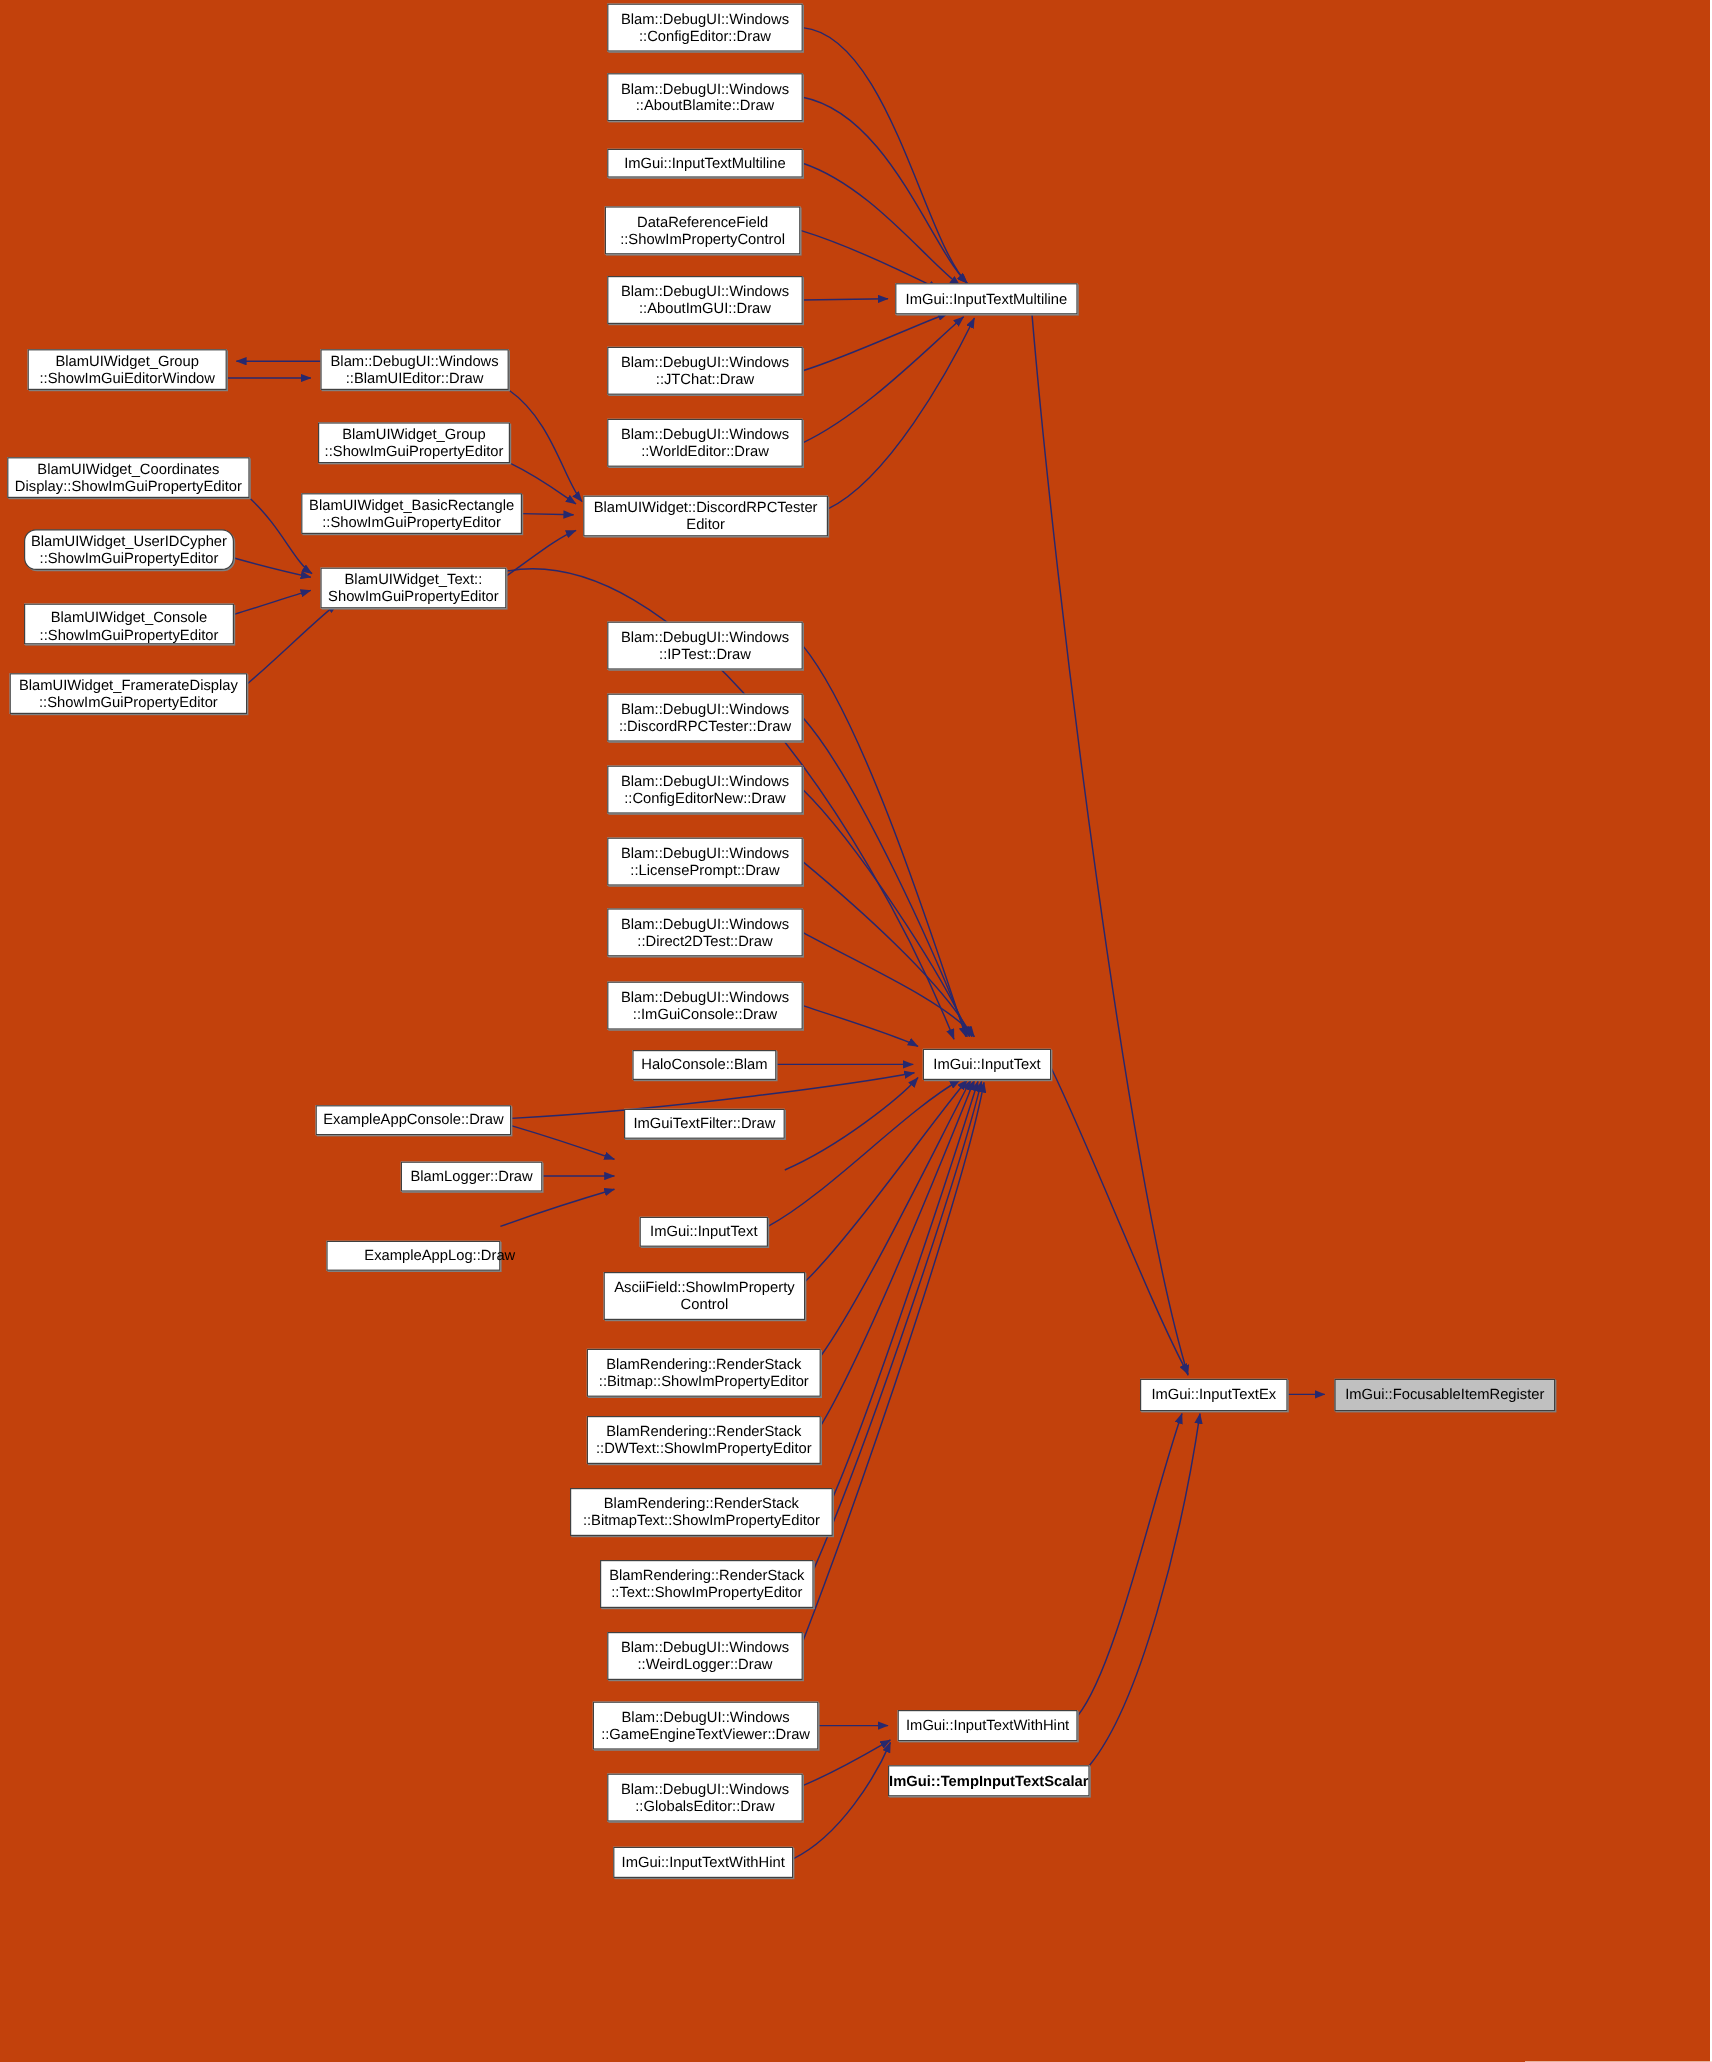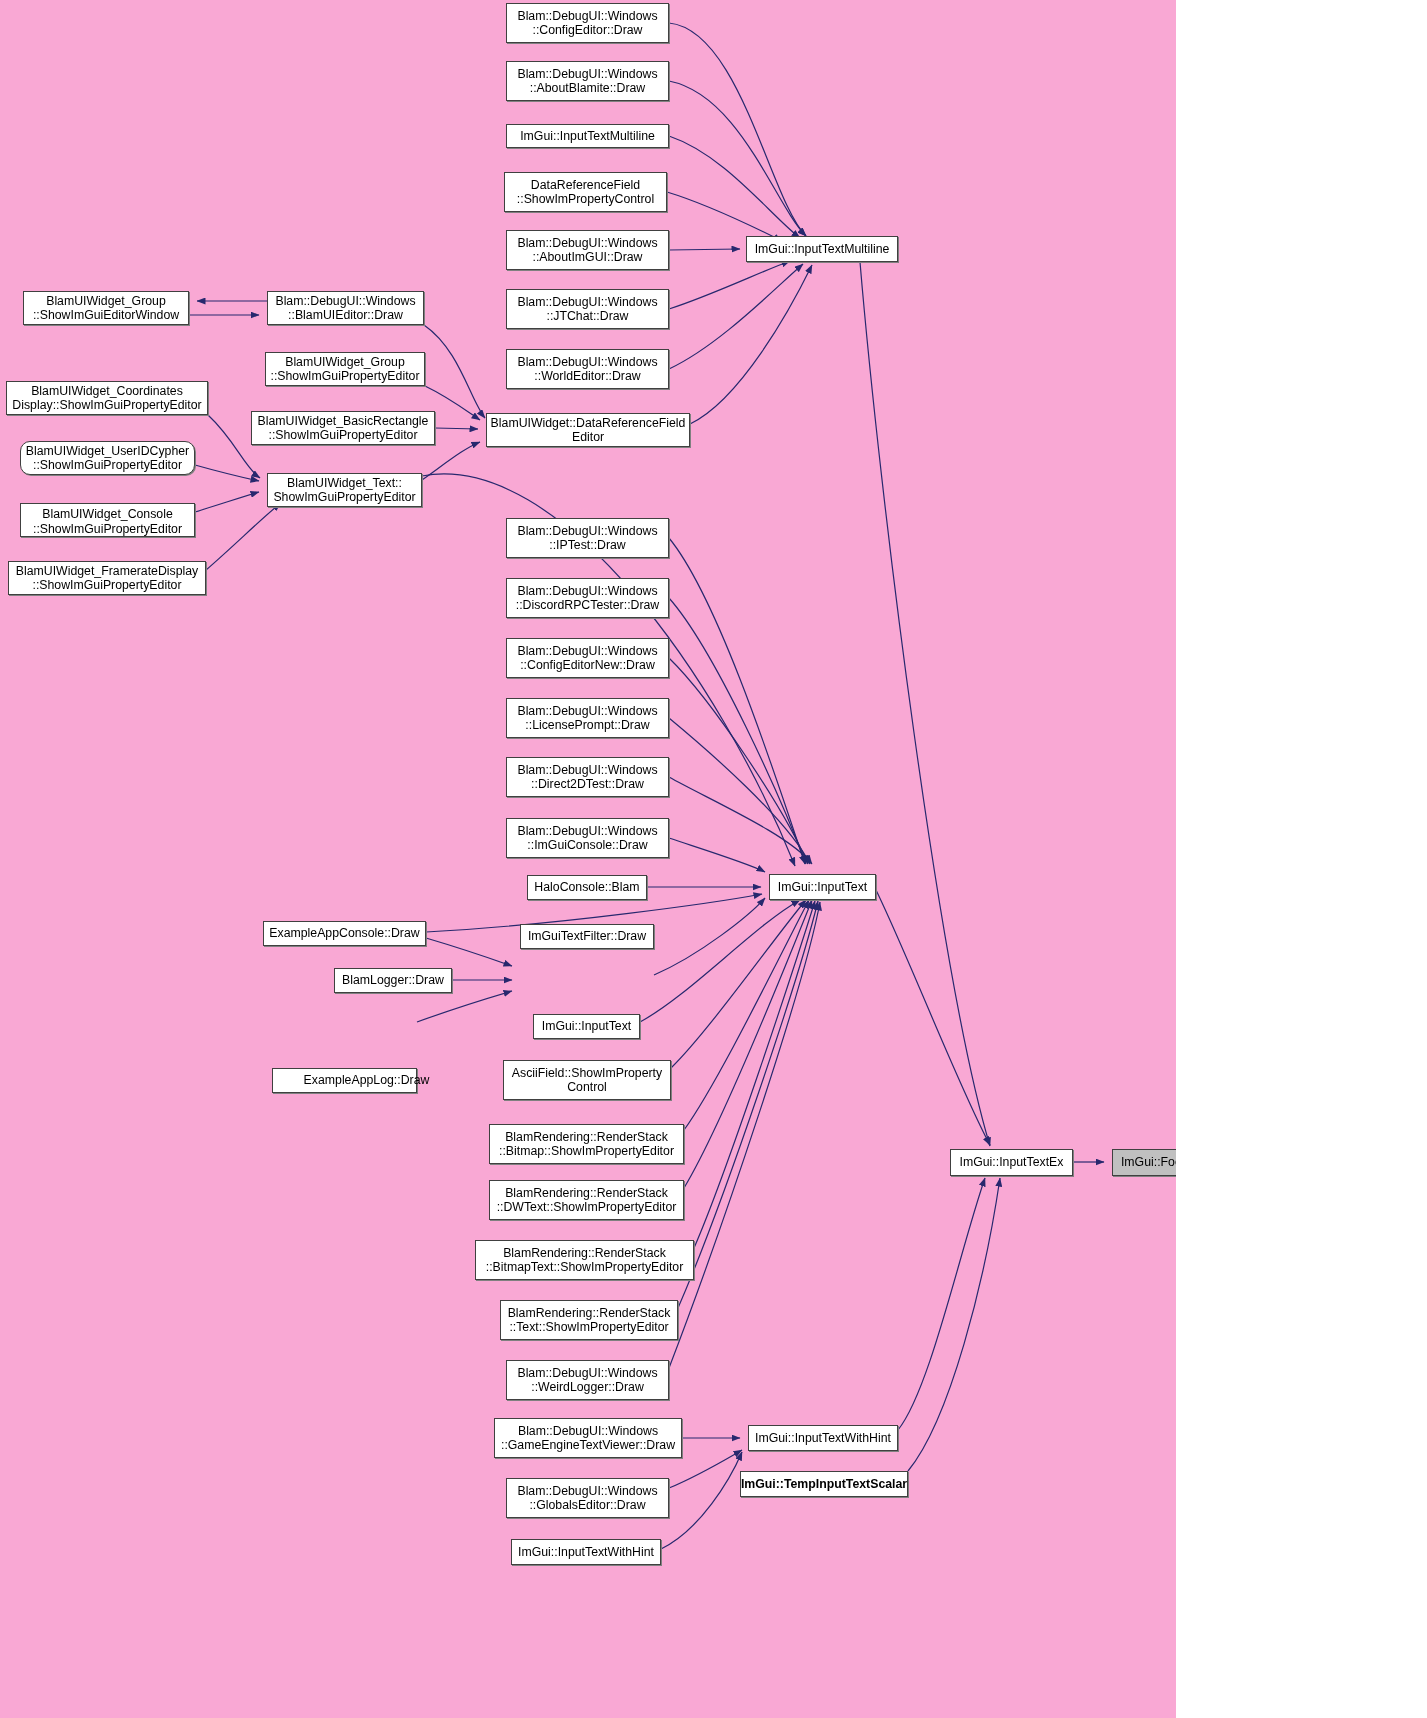--- a/index.html
+++ b/index.html
@@ -1,17 +1,17 @@
 <!DOCTYPE html>
 <html><head>
 <meta charset="utf-8">
 <style>
   html,body{margin:0;padding:0;background:#ffffff;}
   body{font-family:"Liberation Sans",sans-serif;}
-  #canvas{position:relative;width:1176px;height:1718px;background:#f9a8d4;overflow:hidden;}
+  #canvas{position:relative;width:1425px;height:1718px;background:#c2410c;overflow:hidden;}
   svg#wires{position:absolute;left:0;top:0;width:1427px;height:1718px;}
   .node{position:absolute;box-sizing:border-box;border:1px solid #404040;background:#ffffff;
         box-shadow:1px 1px 0 0 #808080;display:flex;align-items:center;justify-content:center;
         text-align:center;line-height:1.18;color:#000000;font-size:12.3px;
         font-family:"Liberation Sans",sans-serif;}
   .node.highlight{background:#c0c0c0;}
   .node span{display:block;padding:0 3px;white-space:pre-line;}
 </style>
 </head>
 <body>
@@ -117,21 +117,21 @@
       </div>
       <div class="node" style="left: 6px; top: 381px; width: 202px; height: 34px;">
         <span>BlamUIWidget_Coordinates
 Display::ShowImGuiPropertyEditor</span>
       </div>
       <div class="node" style="left: 251px; top: 411px; width: 184px; height: 34px;">
         <span>BlamUIWidget_BasicRectangle
 ::ShowImGuiPropertyEditor</span>
       </div>
       <div class="node" style="left: 486px; top: 413px; width: 204px; height: 34px;">
-        <span>BlamUIWidget::DataReferenceField
+        <span>BlamUIWidget::DiscordRPCTester
 Editor</span>
       </div>
       <div class="node" style="left: 20px; top: 441px; width: 175px; height: 34px; border-radius: 10px;">
         <span>BlamUIWidget_UserIDCypher
 ::ShowImGuiPropertyEditor</span>
       </div>
       <div class="node" style="left: 267px; top: 473px; width: 155px; height: 34px;">
         <span>BlamUIWidget_Text::
 ShowImGuiPropertyEditor</span>
       </div>
@@ -175,21 +175,21 @@
       </div>
       <div class="node" style="left: 263px; top: 921px; width: 163px; height: 25px;">
         <span>ExampleAppConsole::Draw</span>
       </div>
       <div class="node" style="left: 286px; top: 968px; width: 118px; height: 25px; margin-left: 48px;">
         <span>BlamLogger::Draw</span>
       </div>
       <div class="node" style="left: 520px; top: 924px; width: 134px; height: 25px;">
         <span>ImGuiTextFilter::Draw</span>
       </div>
-      <div class="node" style="left: 272px; top: 1068px; width: 145px; height: 25px; padding-left: 44px;">
+      <div class="node" style="left: 272px; top: 1034px; width: 145px; height: 25px; padding-left: 44px;">
         <span>ExampleAppLog::Draw</span>
       </div>
       <div class="node" style="left: 533px; top: 1014px; width: 107px; height: 25px;">
         <span>ImGui::InputText</span>
       </div>
       <div class="node" style="left: 503px; top: 1060px; width: 168px; height: 40px;">
         <span>AsciiField::ShowImProperty
 Control</span>
       </div>
       <div class="node" style="left: 489px; top: 1124px; width: 195px; height: 40px;">

